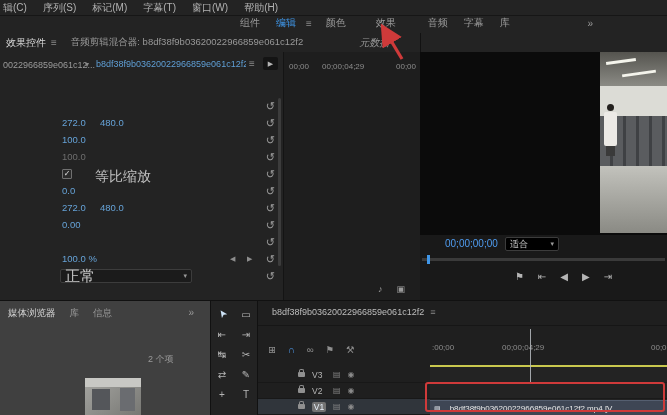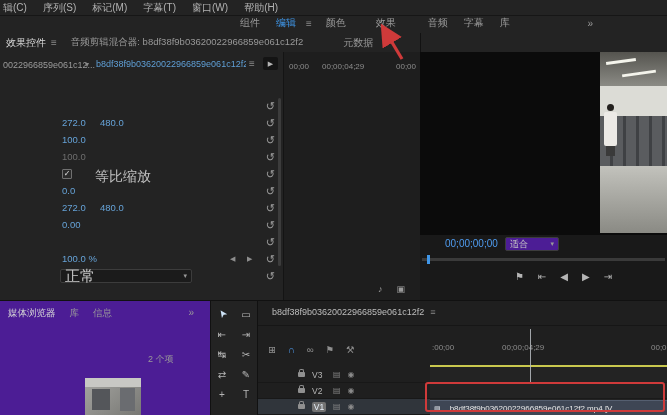--- a/index.html
+++ b/index.html
@@ -16,21 +16,21 @@
   .ws-tab{margin-right:16px;white-space:nowrap;}
   .ws-tab.active{color:#3f96e8;}
   .ws-menu{margin-right:14px;margin-left:-6px;color:#8a8a8a;}
   .ws-overflow{position:absolute;right:74px;top:2px;color:#9a9a9a;}
 
   .tabrow{position:absolute;left:0;top:33px;width:667px;height:19px;background:#232323;
           border-bottom:1px solid #191919;display:flex;align-items:center;}
   .ec-tab{margin-left:6px;color:#d6d6d6;}
   .ec-tab-menu{margin-left:5px;color:#8a8a8a;}
   .mixer-tab{margin-left:14px;color:#989898;font-size:9.5px;white-space:nowrap;}
-  .meta-tab{margin-left:40px;color:#989898;}
+  .meta-tab{margin-left:56px;color:#989898;font-style:italic;}
   .pm-tab{position:absolute;left:428px;color:#b5b5b5;font-size:9.5px;white-space:nowrap;}
   .vdiv-main{position:absolute;left:420px;top:33px;width:1px;height:267px;background:#121212;}
 
   
   .ec-panel{position:absolute;left:0;top:52px;width:420px;height:248px;background:#232323;}
   .ec-mini{position:absolute;left:283px;top:0;width:137px;height:248px;background:#1e1e1e;
            border-left:1px solid #141414;}
   .ec-src{position:absolute;left:3px;top:8px;color:#9a9a9a;font-size:9px;}
   .ec-caret{position:absolute;left:85px;top:8px;color:#8a8a8a;font-size:8px;}
   .ec-clipname{position:absolute;left:96px;top:7px;color:#5f9fd6;font-size:9px;max-width:150px;
@@ -70,30 +70,30 @@
   .th-light{position:absolute;height:3px;background:#f4f4ec;}
   .th-light.l1{left:6px;top:8px;width:30px;transform:rotate(-8deg);}
   .th-light.l2{left:22px;top:20px;width:34px;transform:rotate(-8deg);}
   .th-mach{position:absolute;left:0;right:0;top:64px;height:50px;
            background:repeating-linear-gradient(90deg,#5a5c5f 0 10px,#3f4144 10px 13px);}
   .th-person{position:absolute;left:3px;top:52px;width:15px;height:56px;}
   .th-head{width:7px;height:7px;border-radius:50%;background:#23201e;margin:0 auto;}
   .th-body{width:13px;height:34px;background:#eceae6;border-radius:2px;margin:1px auto 0;}
   .th-legs{width:9px;height:10px;background:#3a3a3a;margin:0 auto;}
   .pm-tc{position:absolute;left:7px;top:186px;color:#4f9cf0;font-size:10px;padding-left:18px;}
-  .pm-fit{position:absolute;left:85px;top:185px;width:54px;height:14px;background:#4c1d95;border:1px solid #3c3c3c;
+  .pm-fit{position:absolute;left:85px;top:185px;width:54px;height:14px;background:#000000;border:1px solid #3c3c3c;
           border-radius:2px;display:flex;align-items:center;justify-content:space-between;padding:0 4px;
           box-sizing:border-box;color:#c6c6c6;font-size:9px;}
   .pm-scrub{position:absolute;left:0;top:203px;width:247px;height:9px;}
   .pm-scrub .track{position:absolute;left:2px;right:2px;top:3px;height:3px;background:#3a3a3a;}
   .pm-scrub .ph{position:absolute;left:7px;top:0;width:3px;height:9px;background:#3f96e8;}
   .pm-transport{position:absolute;left:95px;top:219px;display:flex;gap:14px;color:#b5b5b5;font-size:10px;}
 
   
-  .mb-panel{position:absolute;left:0;top:300px;width:210px;height:115px;background:#4c1d95;border-top:1px solid #111;}
+  .mb-panel{position:absolute;left:0;top:300px;width:210px;height:115px;background:#404040;border-top:1px solid #111;}
   .mb-tabs{position:absolute;left:8px;top:6px;display:flex;gap:14px;font-size:9.5px;color:#9a9a9a;}
   .mb-tab.active{color:#d6d6d6;}
   .mb-overflow{position:absolute;right:16px;top:6px;color:#9a9a9a;}
   .mb-count{position:absolute;left:148px;top:52px;font-size:9px;color:#9a9a9a;}
   .mb-thumb{position:absolute;left:85px;top:77px;width:56px;height:38px;
             background:linear-gradient(140deg,#a6a6a2,#777773);overflow:hidden;}
   .mbA{position:absolute;left:0;top:0;right:0;height:9px;background:#c8c8c4;}
   .mbB{position:absolute;left:7px;top:11px;width:18px;height:21px;background:#54565a;}
   .mbC{position:absolute;right:6px;top:10px;width:15px;height:23px;background:#6a6c70;}
 

